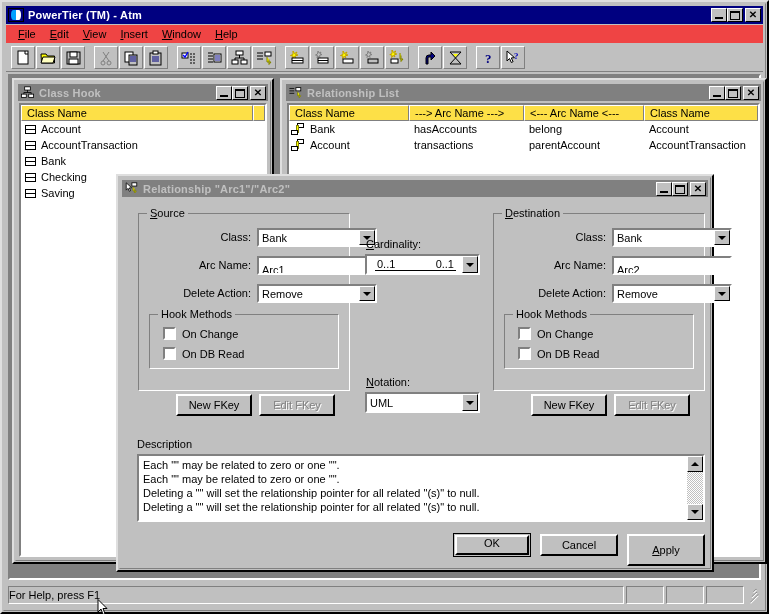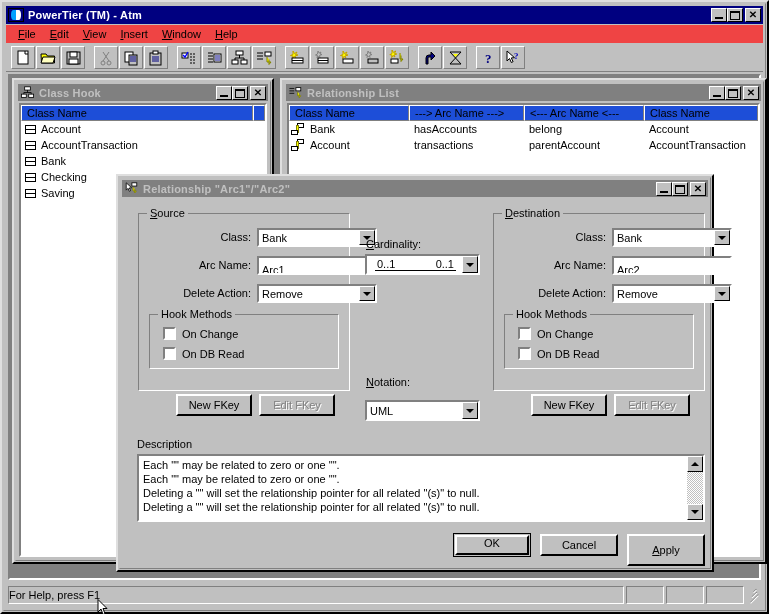--- a/index.html
+++ b/index.html
@@ -62,21 +62,21 @@
   .child{position:absolute;background:#c0c0c0;
       border:2px solid;border-color:#dfdfdf #000 #000 #dfdfdf;}
   .child-in{position:absolute;left:1px;top:1px;right:1px;bottom:1px;
       border:1px solid;border-color:#c0c0c0 #808080 #808080 #c0c0c0;}
   .ctitle{position:absolute;left:2px;top:2px;right:2px;height:17px;background:#808080;
       display:flex;align-items:center;padding:0 2px;}
   .ctitle .tb-text{color:#c0c0c0;}
 
   
   .lhdr{display:flex;height:16px;}
-  .lhcell{background:#1d4ed8;border:1px solid;border-color:#fff #808080 #808080 #fff;
+  .lhcell{background:#fde047;border:1px solid;border-color:#fff #808080 #808080 #fff;
       font-size:11px;padding:1px 0 0 5px;overflow:hidden;white-space:nowrap;}
   .lbody{background:#fff;overflow:hidden;}
   .lrow{display:flex;align-items:center;height:16px;padding-left:4px;font-size:11px;white-space:nowrap;}
   .lcell{overflow:hidden;white-space:nowrap;padding-left:2px;}
 
   
   .clsicon{width:11px;height:9px;border:1px solid #000;background:#fff;position:relative;
       margin-right:5px;flex:0 0 auto;}
   .clsicon:after{content:"";position:absolute;left:0;top:3px;width:9px;height:1px;background:#000;}
   
@@ -496,21 +496,21 @@
             <span style="position:absolute;left:8px;right:6px;top:14px;height:1px;background:#000;display:block;"></span>
           </span>
           <span class="cbtn" style="height:17px;margin-top:0;">
                 <span class="arrdn"></span>
               </span>
         </div>
 
         <div class="lbl" style="position:absolute;left:246px;top:198px;">
           <u>N</u><span>otation:</span>
         </div>
-        <div class="combo" style="position:absolute;left:245px;top:214px;width:115px;height:21px;margin-top:8px;">
+        <div class="combo" style="position:absolute;left:245px;top:214px;width:115px;height:21px;">
           <span>UML</span>
           <span class="cbtn" style="height:17px;">
                 <span class="arrdn"></span>
               </span>
         </div>
 
         <div class="group" style="left:373px;top:35px;width:212px;height:178px;">
           <div class="glbl"><u>D</u><span>estination</span></div>
 
           <div class="lbl" style="position:absolute;left:22px;top:17px;width:90px;text-align:right;">Class:</div>

